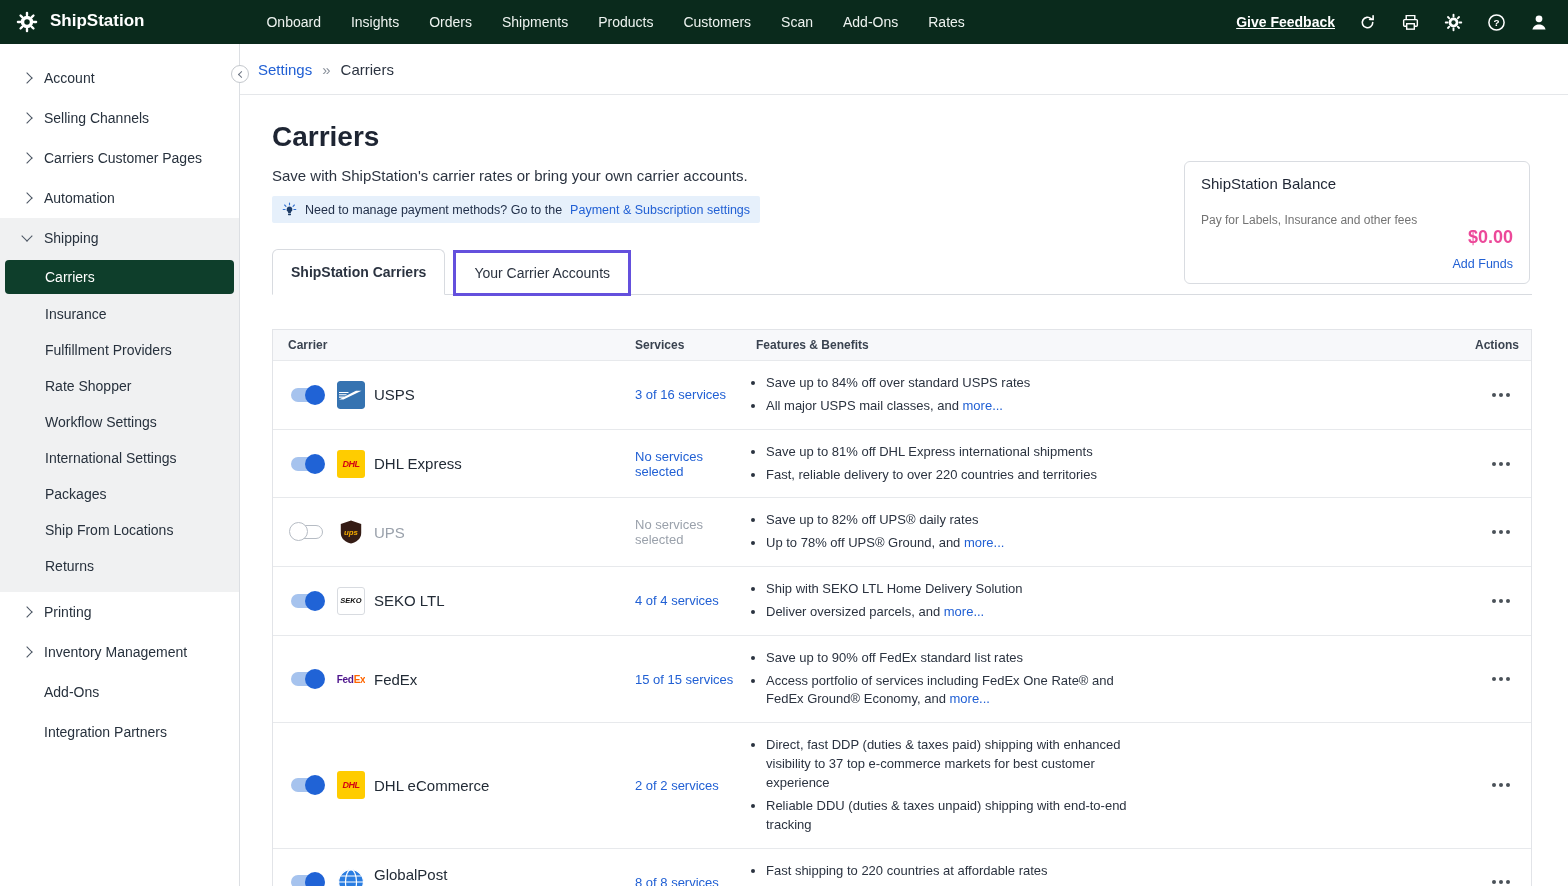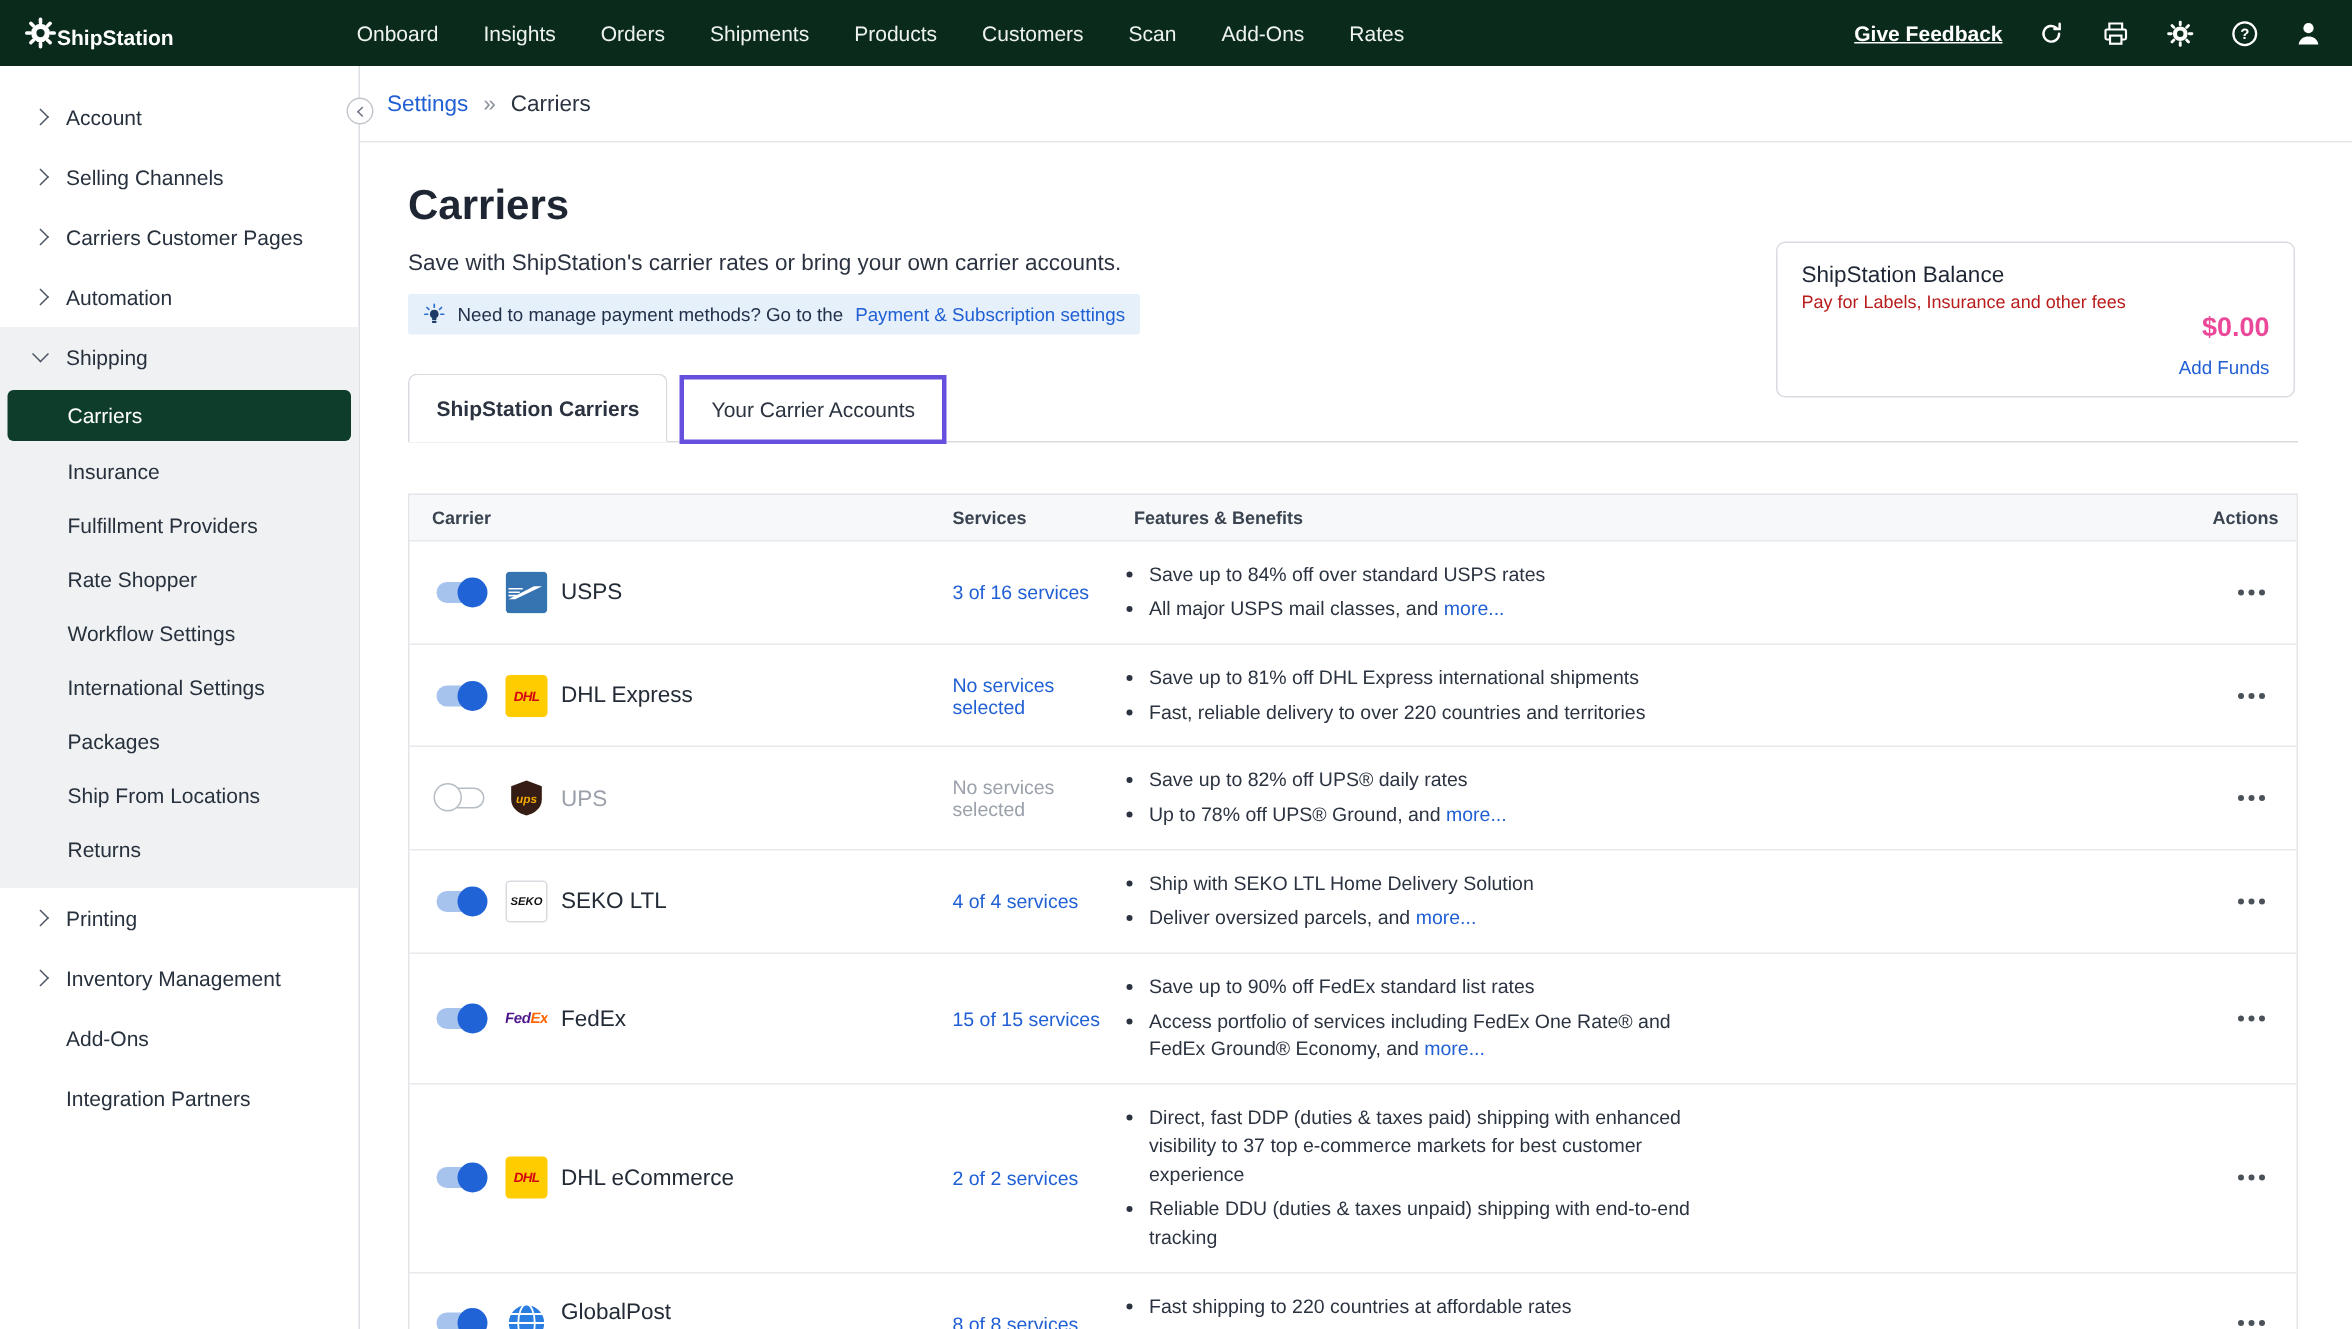--- a/index.html
+++ b/index.html
@@ -5,21 +5,21 @@
   * { box-sizing: border-box; }
   body {
     width: 1568px; height: 886px; margin: 0; overflow: hidden;
     font-family: "Liberation Sans", sans-serif; background: #fff; color: #222b36;
   }
   a { text-decoration: none; }
 
   
   .topbar { height: 44px; background: #0a2a1c; display: flex; align-items: center;
     padding: 0 18px 0 16px; color: #fff; }
-  .brand { display: flex; align-items: flex-end; gap: 0; font-size: 14px; font-weight: 700; cursor: pointer; }
+  .brand { display: flex; align-items: flex-start; gap: 12px; font-size: 17px; font-weight: 700; cursor: pointer; }
   .mainnav { display: flex; gap: 30px; margin-left: 122px; font-size: 14px; }
   .mainnav a { color: #eef3f0; cursor: pointer; }
   .top-right { margin-left: auto; display: flex; align-items: center; gap: 21px; }
   .feedback { color: #fff; font-size: 14px; font-weight: 600; text-decoration: underline; cursor: pointer; }
   .tb-icon { display: flex; align-items: center; justify-content: center; width: 22px; height: 22px; cursor: pointer; }
 
   
   .layout { display: flex; height: 842px; }
   .sidebar { width: 240px; border-right: 1px solid #dcdfe3; padding-top: 14px;
     background: #fff; font-size: 14px; color: #27313d; flex-shrink: 0; }
@@ -49,21 +49,21 @@
   .title { font-size: 28px; margin: 26px 0 0; color: #1e2533; font-weight: 600; }
   .subtitle { margin-top: 14px; font-size: 15px; color: #2b3340; }
   .note { display: inline-flex; align-items: center; gap: 8px; background: #e6f0fb;
     padding: 6px 10px; margin-top: 12px; font-size: 12.5px; color: #22304a; border-radius: 2px; }
   .note a { color: #2160d4; cursor: pointer; }
 
   .balance-card { position: absolute; top: 40px; right: 38px; width: 346px;
     border: 1px solid #d9dce1; border-radius: 6px; background: #fff;
     padding: 13px 16px 12px; display: flex; justify-content: space-between; flex-direction: column; }
   .balance-title { font-size: 15px; color: #1e2533; }
-  .balance-desc { font-size: 12px; color: #b91c1c; margin-top: 2px; white-space: nowrap; }
+  .balance-desc { font-size: 12px; color: #737373; margin-top: 21px; white-space: nowrap; }
   .balance-amount { font-size: 18px; color: #ec4899; font-weight: 700; text-align: right; }
   .add-funds { display: block; font-size: 12.5px; color: #2160d4; margin-top: 9px; text-align: right; cursor: pointer; }
 
   
   .tabs { display: flex; align-items: flex-end; margin-top: 26px; border-bottom: 1px solid #d8dbe0; }
   .tab { font-size: 14px; color: #2b3340; padding: 14px 18px; cursor: pointer; white-space: nowrap; }
   .tab.active { border: 1px solid #d8dbe0; border-bottom: 1px solid #fff; margin-bottom: -1px;
     border-radius: 6px 6px 0 0; font-weight: 600; background: #fff; }
   .tab-highlight { border: 3px solid #6450dd; margin-bottom: -2px; margin-left: 8px; background: #fff; }
   .tab-highlight .tab { padding: 12px 18px; }
@@ -78,21 +78,21 @@
   .col-carrier { display: flex; align-items: center; padding-left: 18px; }
   .toggle { width: 32px; height: 14px; border-radius: 7px; position: relative; flex-shrink: 0; cursor: pointer; }
   .toggle.on { background: #a6c3ee; }
   .toggle.on .knob { position: absolute; right: -2px; top: -3px; width: 20px; height: 20px; border-radius: 50%; background: #2063d6; }
   .toggle.off { background: #fff; border: 1.5px solid #b6bcc4; }
   .toggle.off .knob { position: absolute; left: -3px; top: -4px; width: 19px; height: 19px; border-radius: 50%; background: #fff; border: 1.5px solid #b6bcc4; }
   .logo { width: 28px; height: 28px; margin-left: 14px; flex-shrink: 0; display: flex;
     align-items: center; justify-content: center; border-radius: 3px; font-weight: 700; overflow: hidden; }
   .logo.dhl { background: #ffcc00; color: #d40511; font-style: italic; font-size: 9px; letter-spacing: -0.5px; }
   .logo.seko { border: 1px solid #d8dbe0; color: #111; font-style: italic; font-size: 7.5px; background: #fff; }
-  .logo.fedex { font-style: italic; font-size: 10px; background: #fff; letter-spacing: -0.3px; }
+  .logo.fedex { font-size: 10px; background: #fff; letter-spacing: -0.3px; }
   .logo.fedex .fed { color: #4d148c; } .logo.fedex .ex { color: #ff6600; }
   .cname { margin-left: 9px; font-size: 15px; color: #222b36; }
   .cname .sub { display: block; font-size: 12px; color: #6a7380; margin-top: 2px; }
   .trow.disabled .cname { color: #9aa1ab; }
   .services { font-size: 13px; color: #2160d4; padding-left: 14px; cursor: pointer; display: block; }
   .services.muted { color: #9aa1ab; cursor: default; }
   .features ul { margin: 0; padding-left: 20px; font-size: 13px; color: #2b3340; }
   .features li { margin: 4px 0; max-width: 362px; line-height: 1.45; }
   .features a.more { color: #2160d4; cursor: pointer; }
   .col-actions { display: flex; justify-content: flex-end; padding-right: 18px; }

